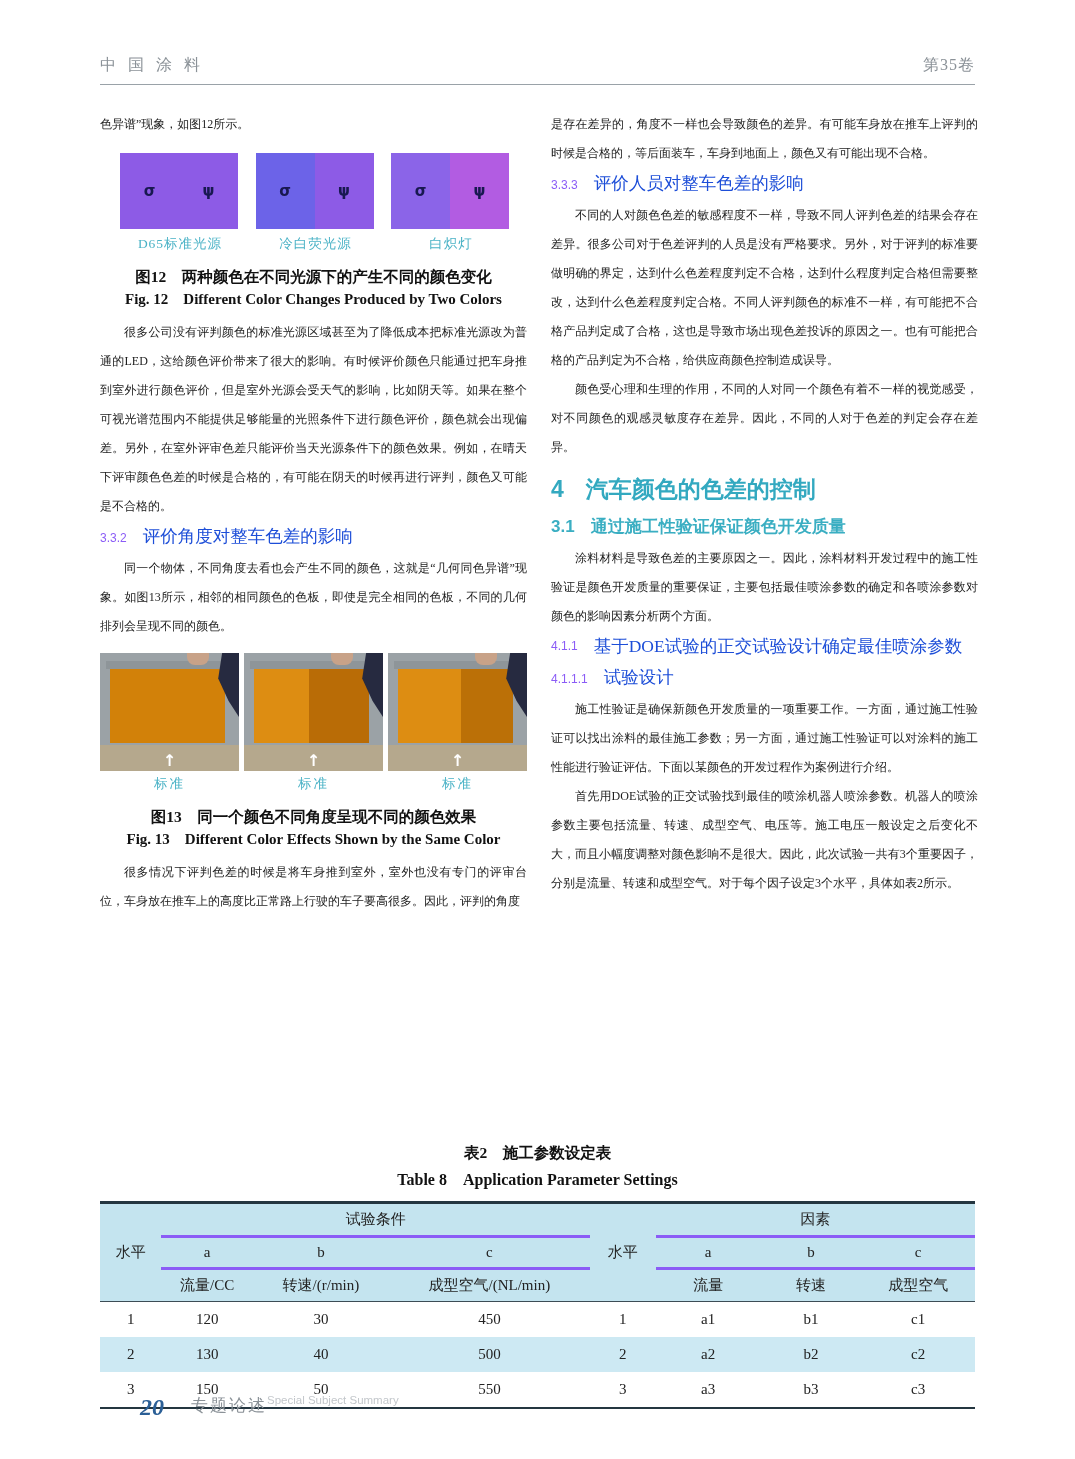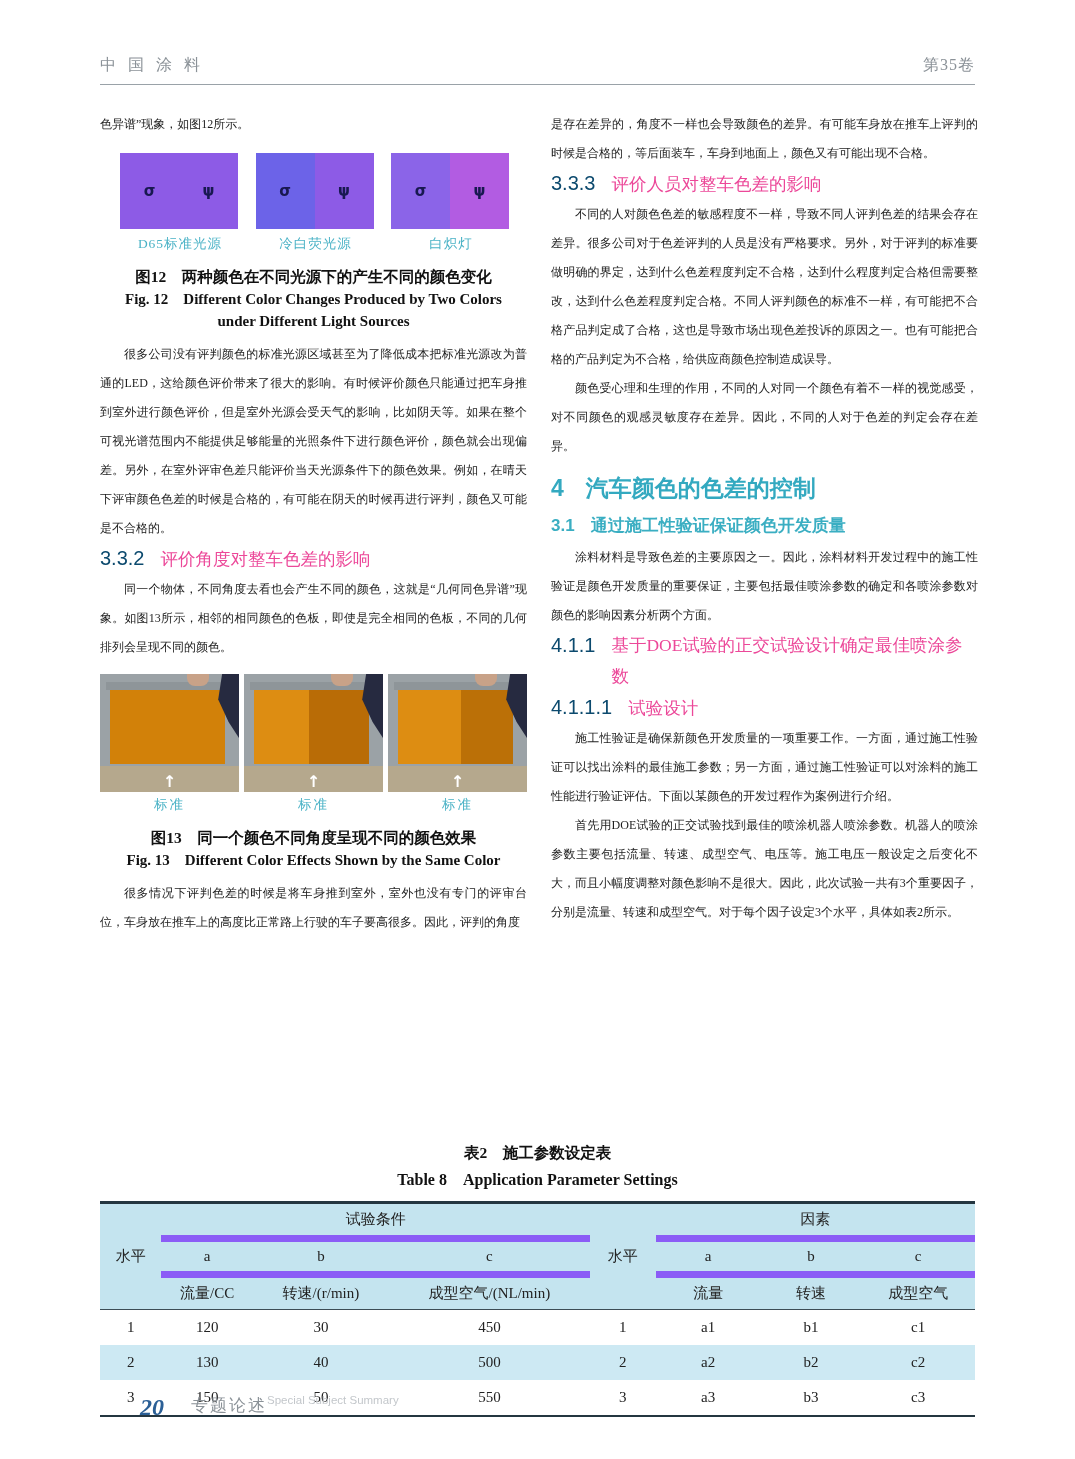--- a/index.html
+++ b/index.html
@@ -34,24 +34,24 @@
   p.body-text {
     font-size: 12px; line-height: 29px; text-align: justify;
     text-indent: 2em; color: #1c1c1c;
   }
   p.body-text.no-indent { text-indent: 0; }
 
   .sub-heading {
     display: flex; font-size: 17.5px; line-height: 31px; align-items: baseline;
   }
   .sub-heading .num {
-    color: #0c4a6e; font-family: "Liberation Sans", sans-serif;
-    font-size: 20px; flex: 0 0 auto; margin-right: 16px;
-  }
-  .sub-heading .txt { color: #ec4899; }
+    color: #8b5cf6; font-family: "Liberation Sans", sans-serif;
+    font-size: 12px; flex: 0 0 auto; margin-right: 16px;
+  }
+  .sub-heading .txt { color: #1d4ed8; }
   .sub-heading.wrap { align-items: flex-start; }
   .sub-heading.wrap .num { line-height: 31px; }
 
   .section-heading {
     color: #33a9c0; font-family: "Liberation Sans", sans-serif;
     font-weight: bold; font-size: 23px; line-height: 34px;
     margin: 10px 0 6px 0; display: flex;
   }
   .section-heading .num { margin-right: 22px; }
   .section-subheading {
@@ -137,21 +137,21 @@
   }
   table.params {
     margin-top: 10px; width: 100%; border-collapse: collapse;
     font-size: 15px; color: #222;
     border-top: 3px solid #243640; border-bottom: 2px solid #243640;
   }
   table.params th, table.params td {
     font-weight: normal; text-align: center; padding: 6px 4px;
   }
   table.params thead th { background: #c4e4ef; }
-  table.params thead .u-line { border-bottom: 7px solid #8b5cf6; margin-top: 44px; }
+  table.params thead .u-line { border-bottom: 3px solid #8b5cf6; margin-top: 44px; }
   table.params thead .h-bottom { border-bottom: 1.5px solid #3c4c55; }
   table.params tbody td { padding: 9px 4px; }
   table.params tbody tr.striped td { background: #cde9f3; }
   .w-lvl  { width: 7%; }
   .w-a    { width: 10.5%; }
   .w-b    { width: 15.5%; }
   .w-c    { width: 23%; }
   .w-lvl2 { width: 7.5%; }
   .w-a2   { width: 12%; }
   .w-b2   { width: 11.5%; }
@@ -214,21 +214,20 @@
               <div class="half" style="background-color: rgb(139, 100, 232);">σ</div>
               <div class="half" style="background-color: rgb(178, 92, 226);">ψ</div>
             </div>
             <div class="swatch-label">白炽灯</div>
           </div>
 
         </div>
         <div class="fig-caption-zh">图12　两种颜色在不同光源下的产生不同的颜色变化</div>
         <div class="fig-caption-en">
           <div>Fig. 12　Different Color Changes Produced by Two Colors</div>
-          <div>under Different Light Sources</div>
         </div>
       </div>
 
       <p class="body-text">很多公司没有评判颜色的标准光源区域甚至为了降低成本把标准光源改为普通的LED，这给颜色评价带来了很大的影响。有时候评价颜色只能通过把车身推到室外进行颜色评价，但是室外光源会受天气的影响，比如阴天等。如果在整个可视光谱范围内不能提供足够能量的光照条件下进行颜色评价，颜色就会出现偏差。另外，在室外评审色差只能评价当天光源条件下的颜色效果。例如，在晴天下评审颜色色差的时候是合格的，有可能在阴天的时候再进行评判，颜色又可能是不合格的。</p>
 
       <div class="sub-heading">
         <span class="num">3.3.2</span>
         <span class="txt">评价角度对整车色差的影响</span>
       </div>
 

